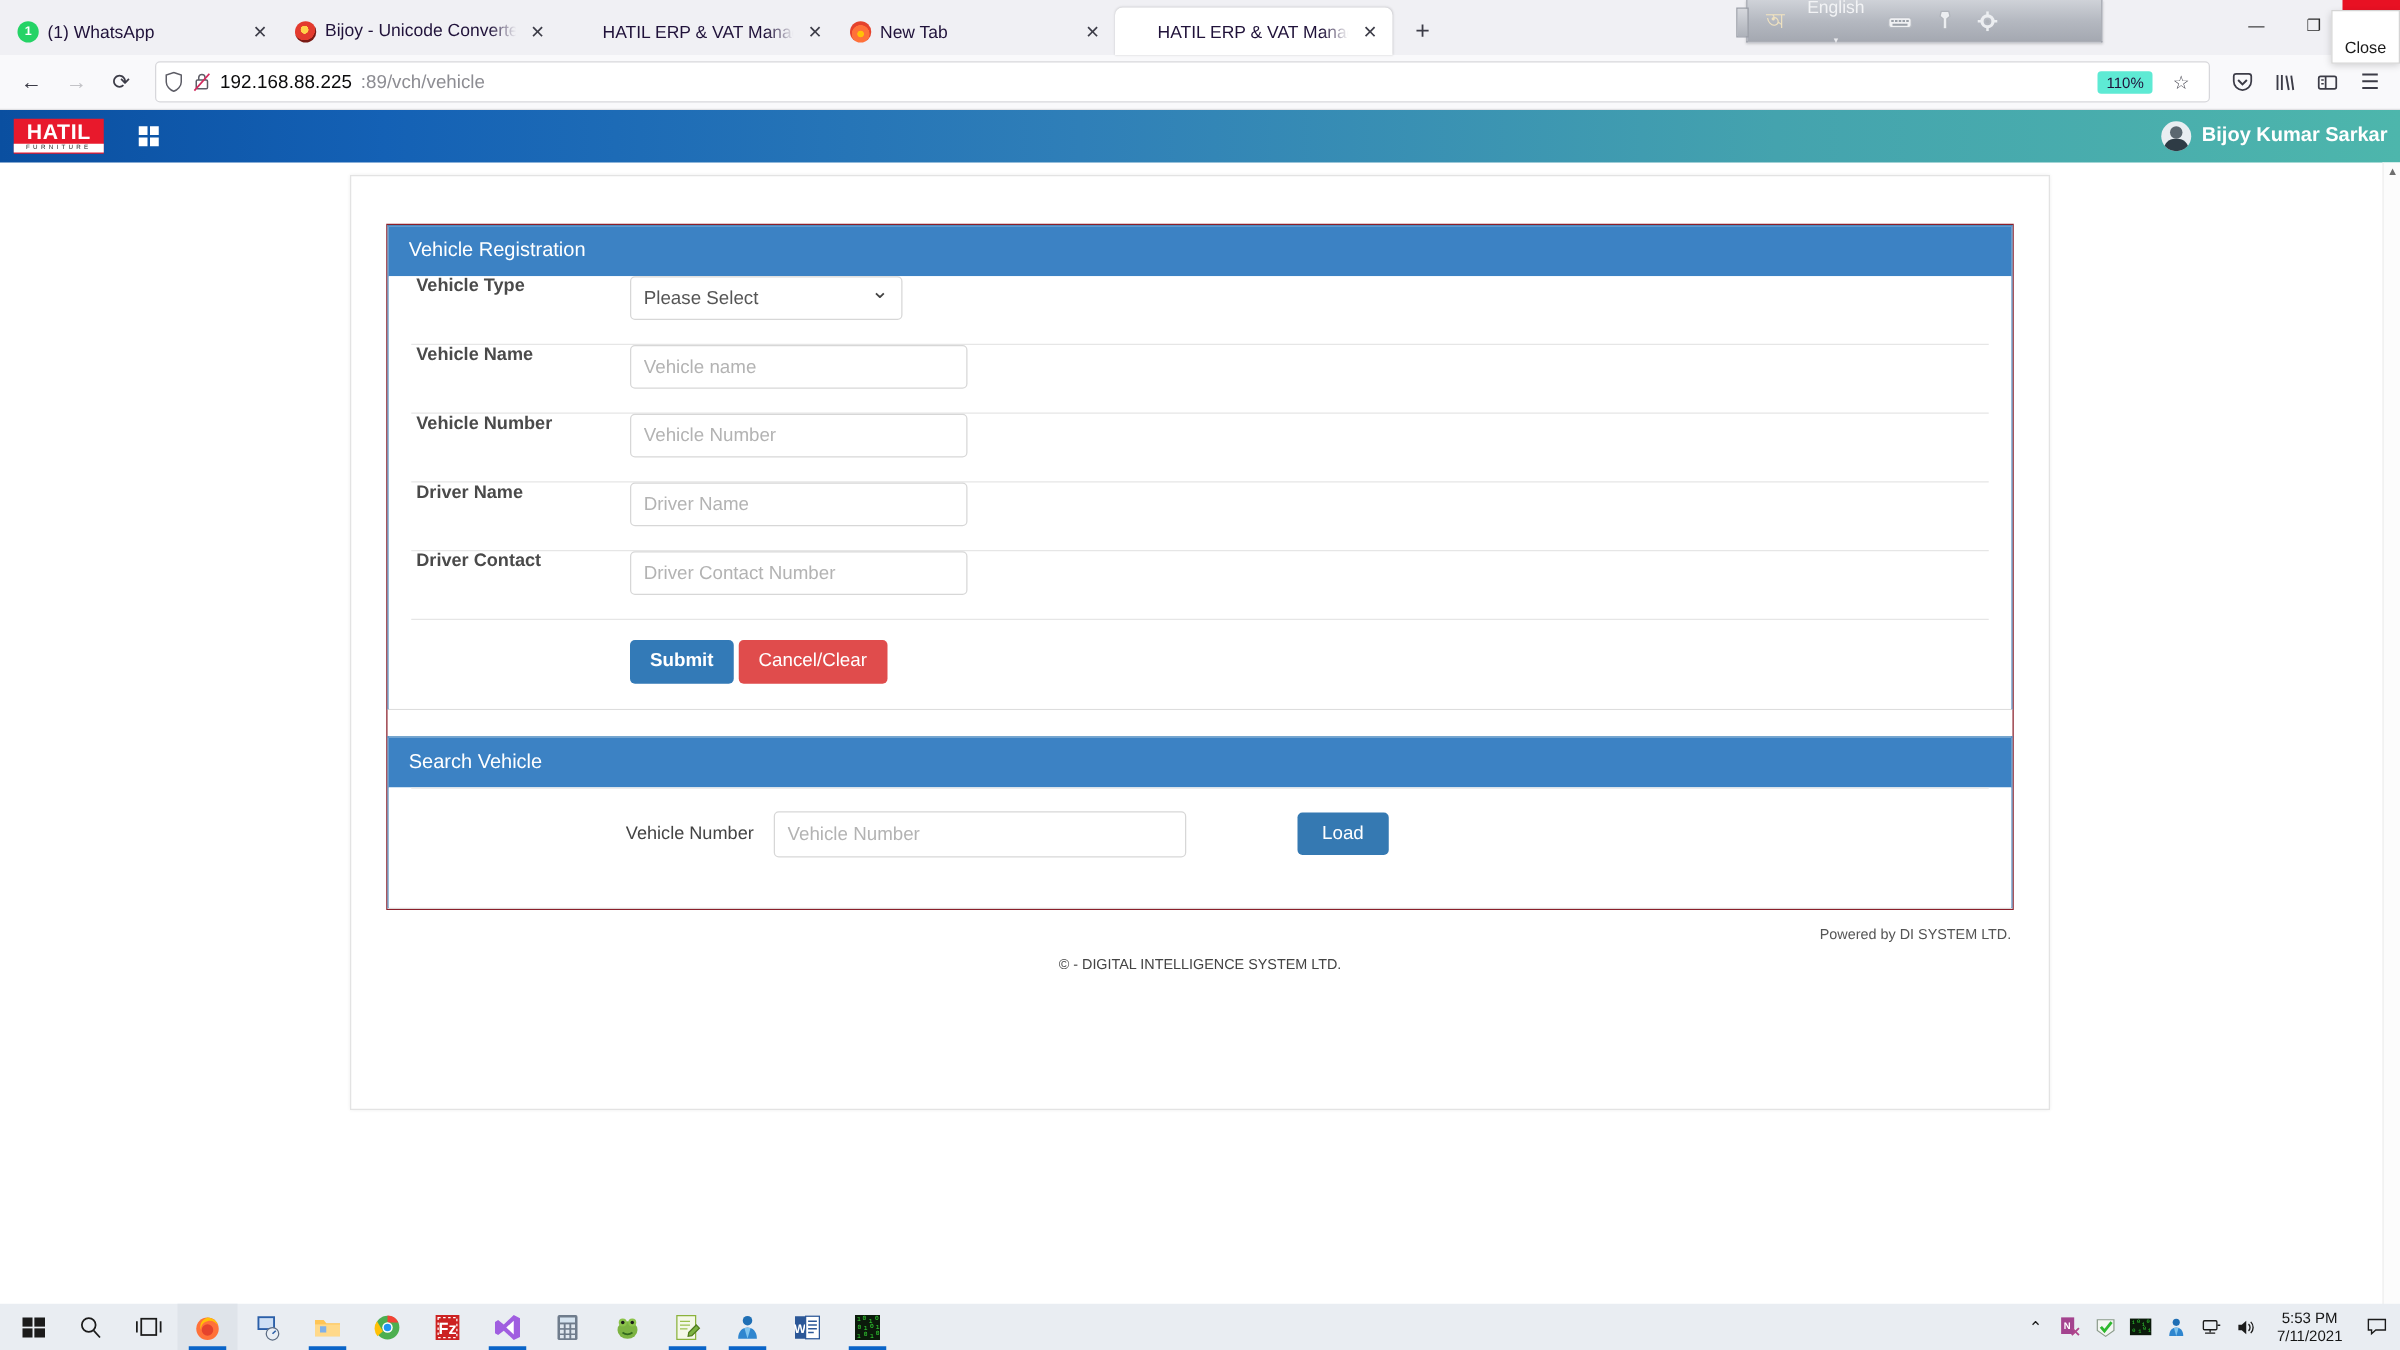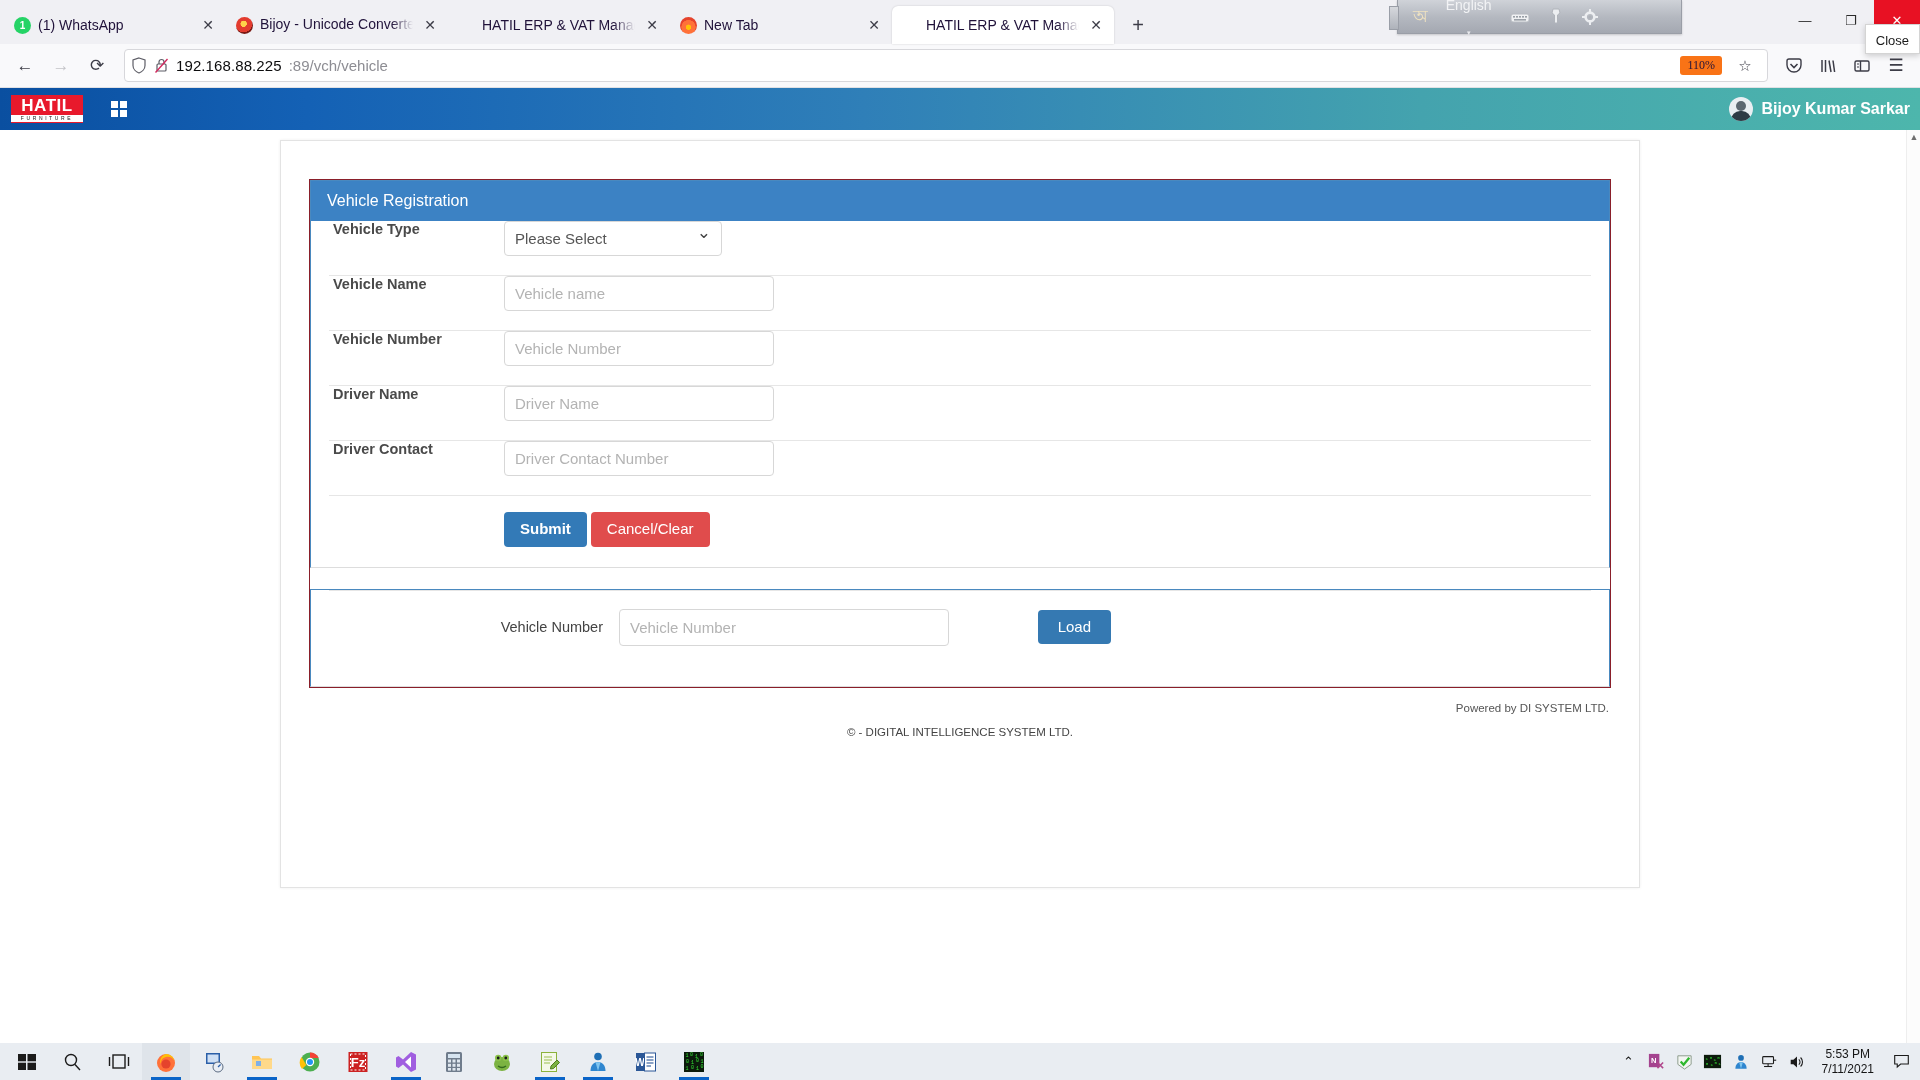--- a/index.html
+++ b/index.html
@@ -55,36 +55,36 @@
   .lb-item { display: flex; align-items: center; justify-content: center; height: 28px; padding: 0 9px; color: #f2f3f5; font-size: 14px; }
   .lb-bn { color: #f0e2c0; font-size: 17px; }
   .lb-lang { flex-direction: column; gap: 16px; line-height: 1; }
   .lb-lang small { font-size: 7px; color: #e9eaee; margin-top: 1px; }
 
   
   .wincontrols { position: absolute; right: 0; top: 0; height: 41px; display: flex; }
   .wc { width: 46px; height: 41px; display: flex; align-items: center; justify-content: center; color: #2b2b2b; font-size: 13px; }
   .wc.close { background: #e81123; color: #fff; }
   .close-tip {
-    position: absolute; right: 0px; top: 24px; background: #fff; border: 1px solid #d4d4d4;
-    color: #1b1b1b; font-size: 13px; padding: 8px 10px 5px; box-shadow: 0 2px 6px rgba(0,0,0,.18);
+    position: absolute; right: 0px; top: 8px; background: #fff; border: 1px solid #d4d4d4;
+    color: #1b1b1b; font-size: 13px; padding: 21px 10px 5px; box-shadow: 0 2px 6px rgba(0,0,0,.18);
     white-space: nowrap;
   }
 
   
   .navbar { height: 44px; background: #f9f9fb; display: flex; align-items: center; padding: 0 8px; gap: 2px; border-bottom: 1px solid #e1e1e4; }
   .navbtn { width: 34px; height: 34px; display: flex; align-items: center; justify-content: center; color: #3c3c47; font-size: 17px; border-radius: 4px; }
   .navbtn.disabled { color: #c3c3c7; }
   .urlbar {
     flex: 1; height: 33px; margin: 0 8px; background: #ffffff; border: 1px solid #d7d7db; border-radius: 4px;
     display: flex; align-items: center; padding: 0 6px; gap: 7px; font-size: 15px;
   }
   .url-text { color: #0c0c0d; letter-spacing: .1px; }
   .url-dim { color: #8d8d93; }
-  .zoombadge { background: #f97316; border-radius: 3px; font-size: 12px; padding: 2px 7px; color: #20123a; margin-left: auto; font-family: Liberation Serif, serif; }
+  .zoombadge { background: #5eead4; border-radius: 3px; font-size: 12px; padding: 2px 7px; color: #20123a; margin-left: auto; }
   .icon-btn { width: 32px; height: 32px; display: flex; align-items: center; justify-content: center; color: #3c3c47; }
 
   
   .viewport { height: 1070px; background: #ffffff; position: relative; overflow: hidden; }
 
   .apphdr {
     height: 42px; background: linear-gradient(to right, #0a4fa0 0%, #1461b5 16%, #2f7fb8 45%, #44a3ae 74%, #4db6ac 100%);
     display: flex; align-items: center; padding: 0 0 0 6px; position: relative;
   }
   .logo {
@@ -373,20 +373,21 @@
               <div class="fctl btnrow">
                 <button class="btn btn-primary">Submit</button>
                 <button class="btn btn-danger">Cancel/Clear</button>
               </div>
             </div>
 
           </div>
         </div>
 
         <div class="panel" style="margin-top:21px">
+          <div class="panel-head">Search Vehicle</div>
           <div class="panel-body">
             <div class="search-row">
               <div class="search-label">Vehicle Number</div>
               <input class="ctl w330" type="text" placeholder="Vehicle Number" style="">
               <div class="search-spacer"></div>
               <button class="btn btn-load">Load</button>
               <div style="width:480px"></div>
             </div>
           </div>
         </div>

